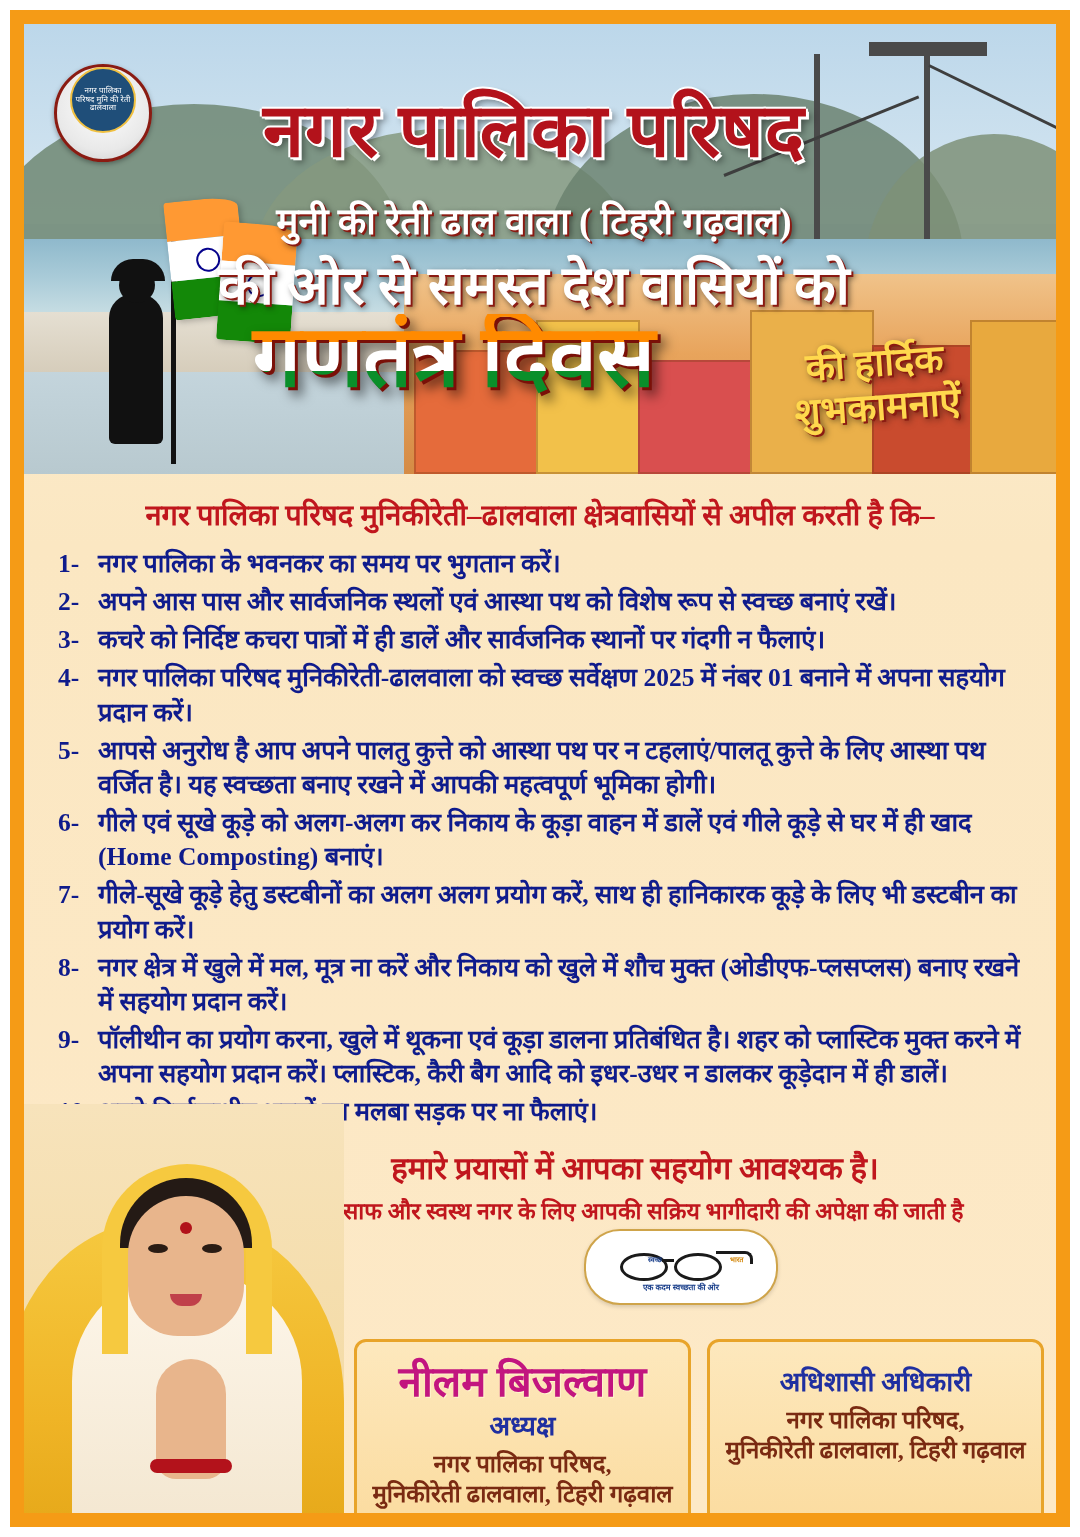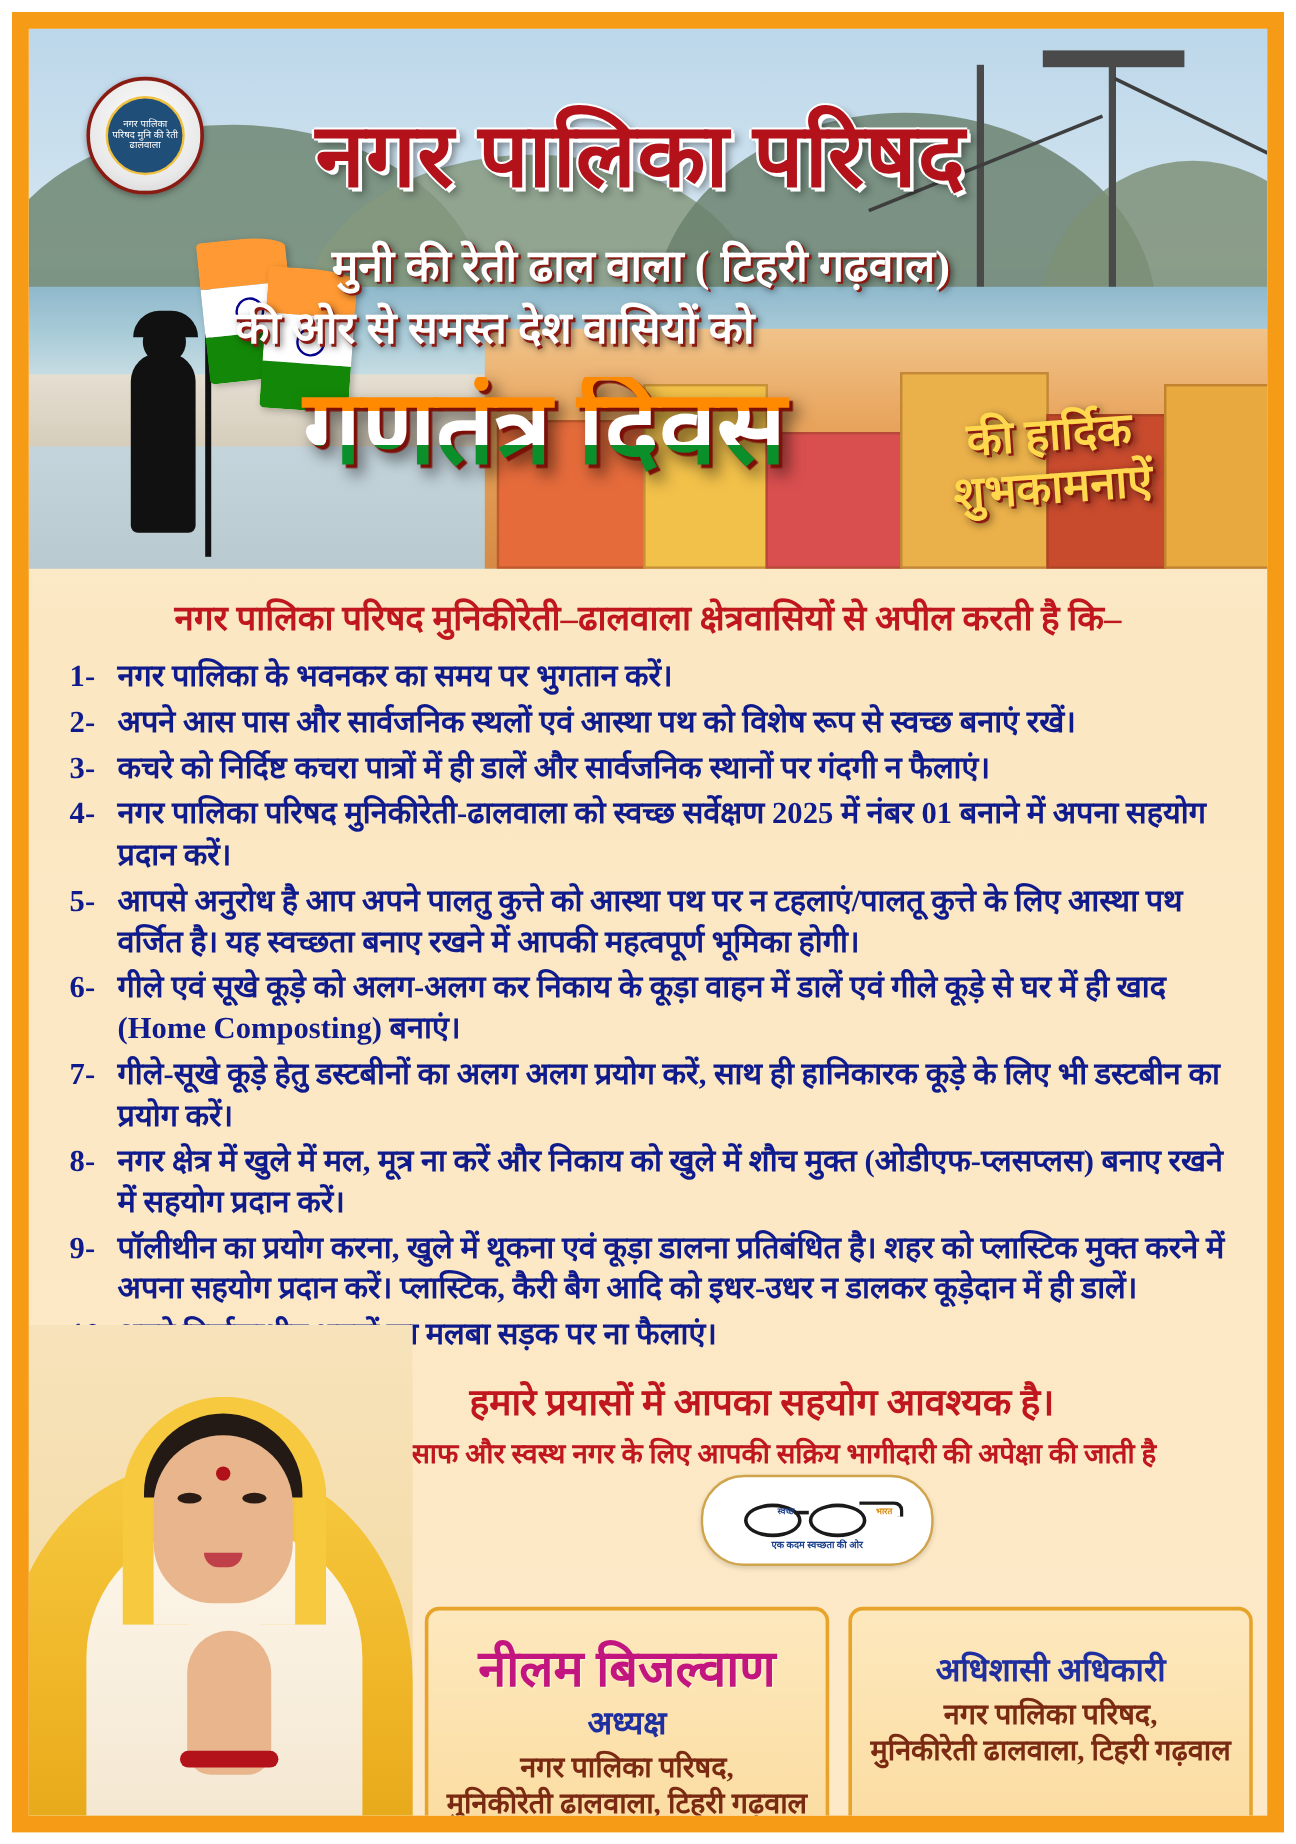--- a/index.html
+++ b/index.html
@@ -146,28 +146,28 @@
     width: 20px; height: 20px;
     margin: -10px 0 0 -10px;
     border: 2px solid #06038d;
     border-radius: 50%;
   }
   .flag.f1 { left: 145px; top: 175px; transform: rotate(-6deg); }
   .flag.f2 { left: 196px; top: 200px; transform: rotate(4deg); }
   
   .emblem {
     position: absolute;
-    left: 48px; top: 40px;
+    left: 30px; top: 40px;
     width: 92px; height: 92px;
     border-radius: 50%;
     background: radial-gradient(circle at 50% 40%, #ffffff 0%, #e9e9e9 65%, #c9c9c9 100%);
     border: 3px solid #8a1b12;
     box-shadow: 0 2px 5px rgba(0,0,0,.35);
     display: flex;
-    align-items: center;
+    align-items: flex-start;
     justify-content: center;
   }
   .emblem .inner {
     width: 66px; height: 66px;
     border-radius: 50%;
     background: #1f4e79;
     border: 2px solid #f0c040;
     color: #fff;
     font-size: 8px;
     line-height: 1.05;
@@ -201,26 +201,26 @@
     width: 700px;
     text-align: center;
     font-family: "Liberation Serif", serif;
     font-weight: bold;
     font-size: 37px;
     color: #ffffff;
     text-shadow: 2px 2px 0 #8b1a12, 3px 3px 6px rgba(0,0,0,.6);
   }
   .title-sub2 {
     position: absolute;
-    left: 172px; top: 222px;
+    left: 160px; top: 222px;
     width: 700px;
-    text-align: left;
-    font-family: "Liberation Serif", serif;
-    font-weight: bold;
-    font-size: 37px;
+    text-align: center;
+    font-family: "Liberation Serif", serif;
+    font-weight: bold;
+    font-size: 54px;
     color: #ffffff;
     text-shadow: 2px 2px 0 #8b1a12, 3px 3px 6px rgba(0,0,0,.6);
   }
   .republic {
     position: absolute;
     left: 150px; top: 290px;
     width: 560px;
     text-align: center;
     font-family: "Liberation Serif", serif;
     font-weight: bold;
@@ -454,21 +454,21 @@
     top: 1315px;
     width: 690px;
     display: flex;
     gap: 16px;
   }
   .sig-box {
     flex: 1 1 0;
     background: linear-gradient(180deg,#fde8bd 0%, #fbdca0 100%);
     border: 3px solid #e8a42a;
     border-radius: 12px;
-    padding: 28px 6px 12px 6px;
+    padding: 18px 6px 12px 6px;
     text-align: center;
     box-sizing: border-box;
   }
   .sig-name {
     font-family: "Liberation Serif", serif;
     font-weight: bold;
     font-size: 42px;
     line-height: 1.05;
     color: #b3121b;
     text-shadow: 1px 1px 0 #fff5cf;

